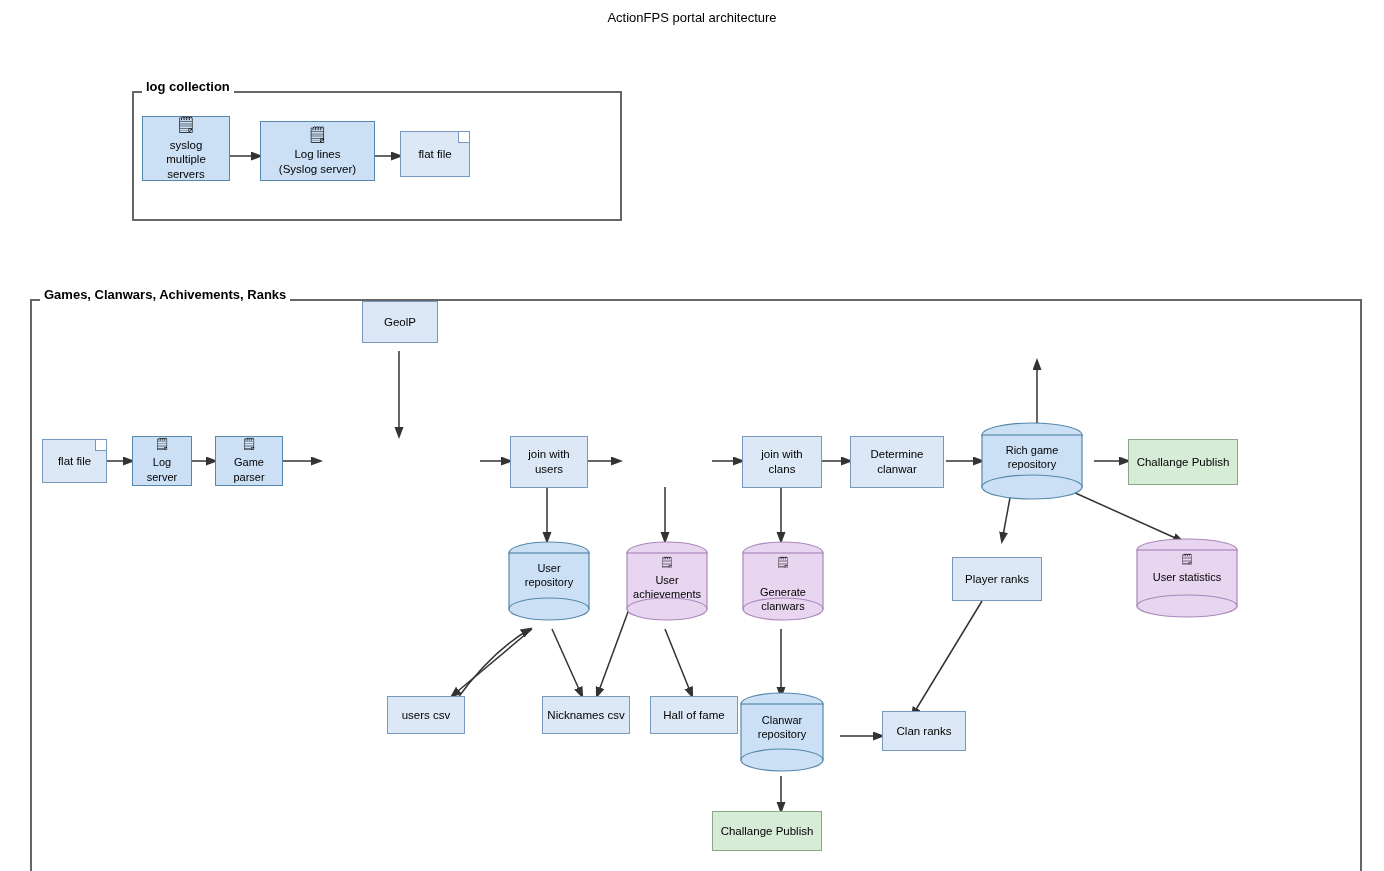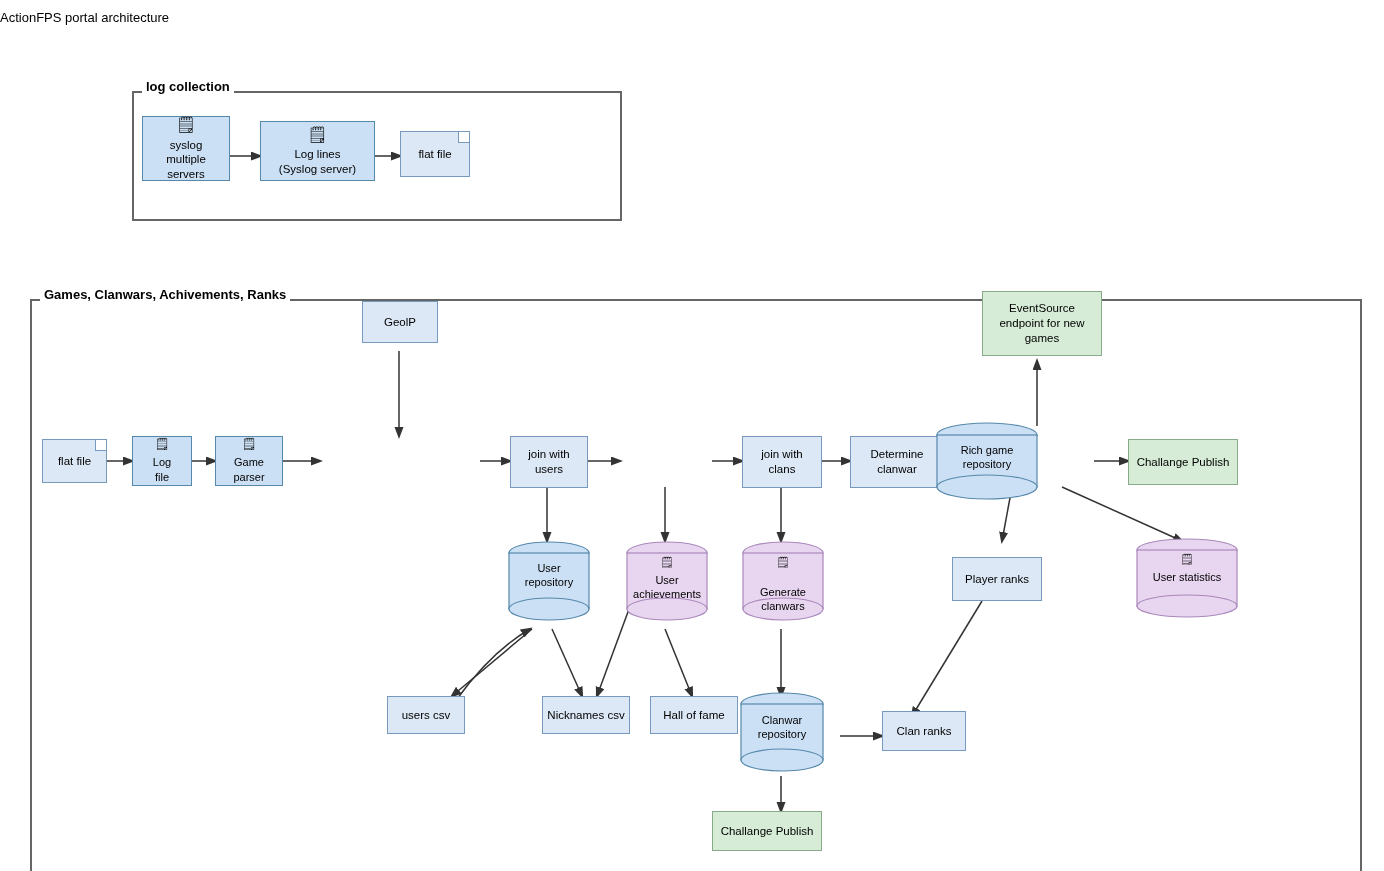--- a/index.html
+++ b/index.html
@@ -5,21 +5,21 @@
     * { box-sizing: border-box; margin: 0; padding: 0; }
     body {
       background: #fff;
       font-family: Arial, sans-serif;
       font-size: 12px;
       width: 1384px;
       min-height: 871px;
       overflow: hidden;
     }
     .page-title {
-      text-align: left;
+      text-align: center;
       font-size: 13px;
       padding: 10px 0 6px 0;
       color: #000;
     }
     .diagram-area {
       position: relative;
       width: 1360px;
       margin: 0 auto;
       height: 840px;
     }
@@ -199,21 +199,21 @@
   </div>
 
   <div class="file-node" style="left:30px; top:408px; width:65px; height:44px;">
     <span>flat file</span>
   </div>
 
   <div class="box box-blue" style="left:120px; top:405px; width:60px; height:50px;">
     <div>
       <span class="doc-icon" style="font-size:12px;">🗒</span>
       <span style="white-space:pre-line; font-size:11px;">Log
-file</span>
+server</span>
     </div>
   </div>
 
   <div class="box box-blue" style="left:203px; top:405px; width:68px; height:50px;">
     <div>
       <span class="doc-icon" style="font-size:12px;">🗒</span>
       <span style="white-space:pre-line; font-size:11px;">Game
 parser</span>
     </div>
   </div>
@@ -228,39 +228,34 @@
   <div class="box box-light" style="left:730px; top:405px; width:80px; height:52px;">
     <span>join with
 clans</span>
   </div>
 
   <div class="box box-light" style="left:838px; top:405px; width:94px; height:52px;">
     <span>Determine
 clanwar</span>
   </div>
 
-  <div class="cylinder" style="left:920px; top:390px; width:110px; height:80px;">
+  <div class="cylinder" style="left:965px; top:390px; width:110px; height:80px;">
     <svg width="110" height="80" viewBox="0 0 110 80">
       <ellipse cx="55" cy="14" rx="50" ry="12" fill="#cce0f5" stroke="#5588aa" stroke-width="1.2"></ellipse>
       <rect x="5" y="14" width="100" height="52" fill="#cce0f5" stroke="#5588aa" stroke-width="1.2"></rect>
       <ellipse cx="55" cy="66" rx="50" ry="12" fill="#cce0f5" stroke="#5588aa" stroke-width="1.2"></ellipse>
     </svg>
     <div style="position:absolute; top:22px; left:0; right:0; text-align:center; font-size:11px; line-height:1.3; white-space:pre-line;">Rich game
 repository</div>
   </div>
 
   <div class="box box-green" style="left:1116px; top:408px; width:110px; height:46px;">
     <span>Challange Publish</span>
   </div>
 
-  <div class="box box-green" style="left:970px; top:260px; width:120px; height:65px;">
-    <span style="white-space:pre-line;">EventSource
-endpoint for new
-games</span>
-  </div>
 
   <div class="cylinder" style="left:492px; top:508px; width:90px; height:90px;">
     <svg width="90" height="90" viewBox="0 0 90 90">
       <ellipse cx="45" cy="14" rx="40" ry="11" fill="#cce0f5" stroke="#5588aa" stroke-width="1.2"></ellipse>
       <rect x="5" y="14" width="80" height="56" fill="#cce0f5" stroke="#5588aa" stroke-width="1.2"></rect>
       <ellipse cx="45" cy="70" rx="40" ry="11" fill="#cce0f5" stroke="#5588aa" stroke-width="1.2"></ellipse>
     </svg>
     <div style="position:absolute; top:22px; left:0; right:0; text-align:center; font-size:11px; line-height:1.3; white-space:pre-line;">User
 repository</div>
   </div>

